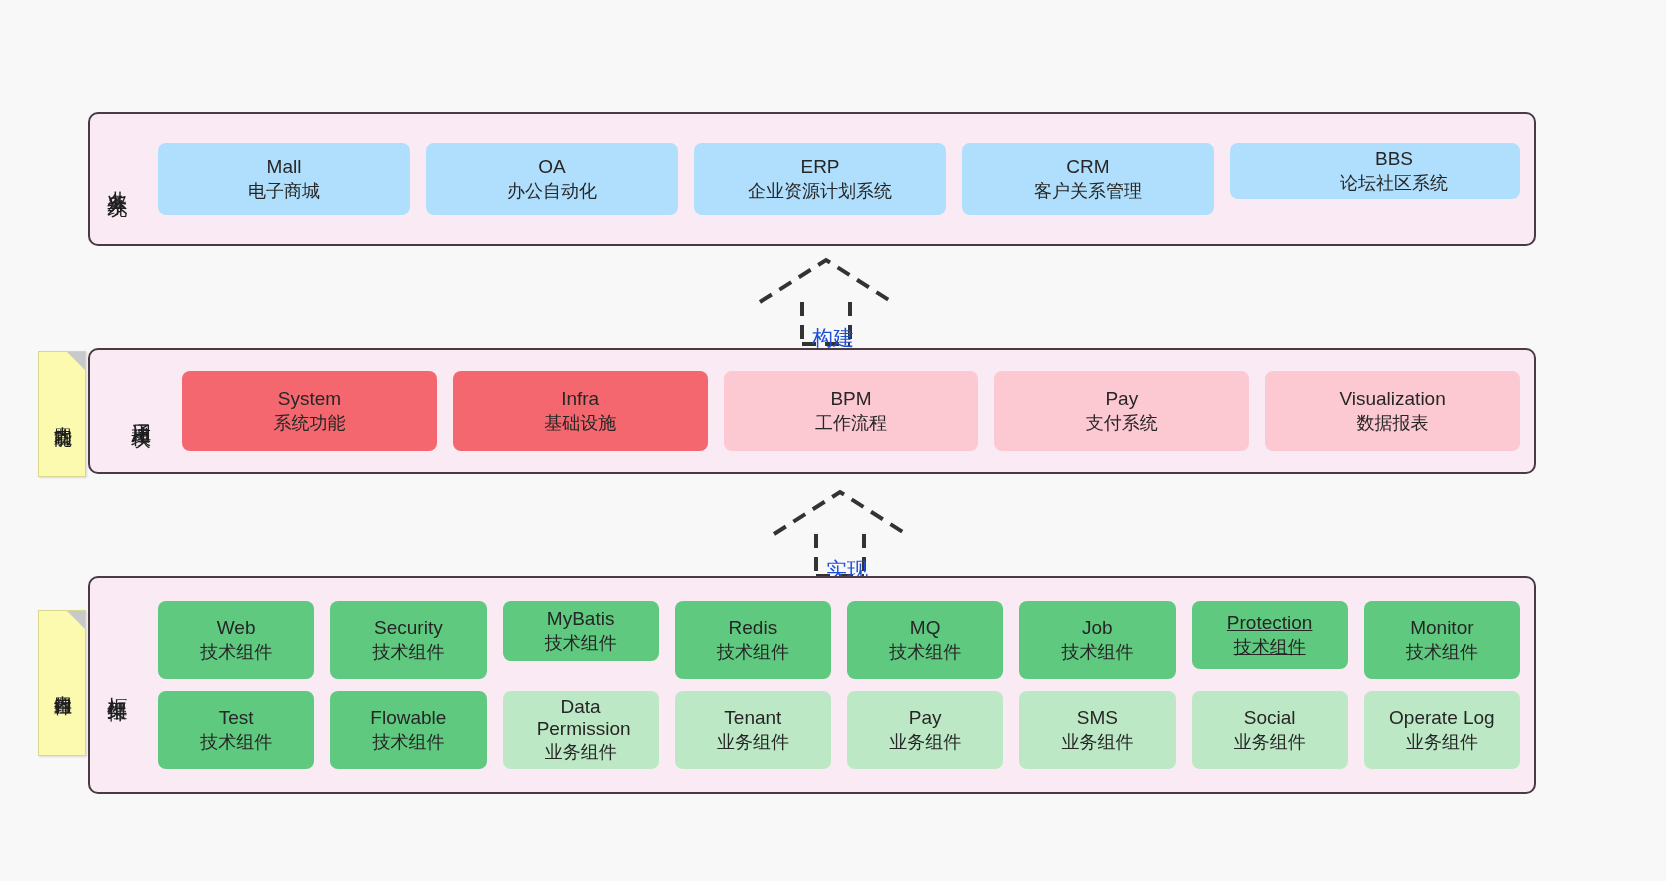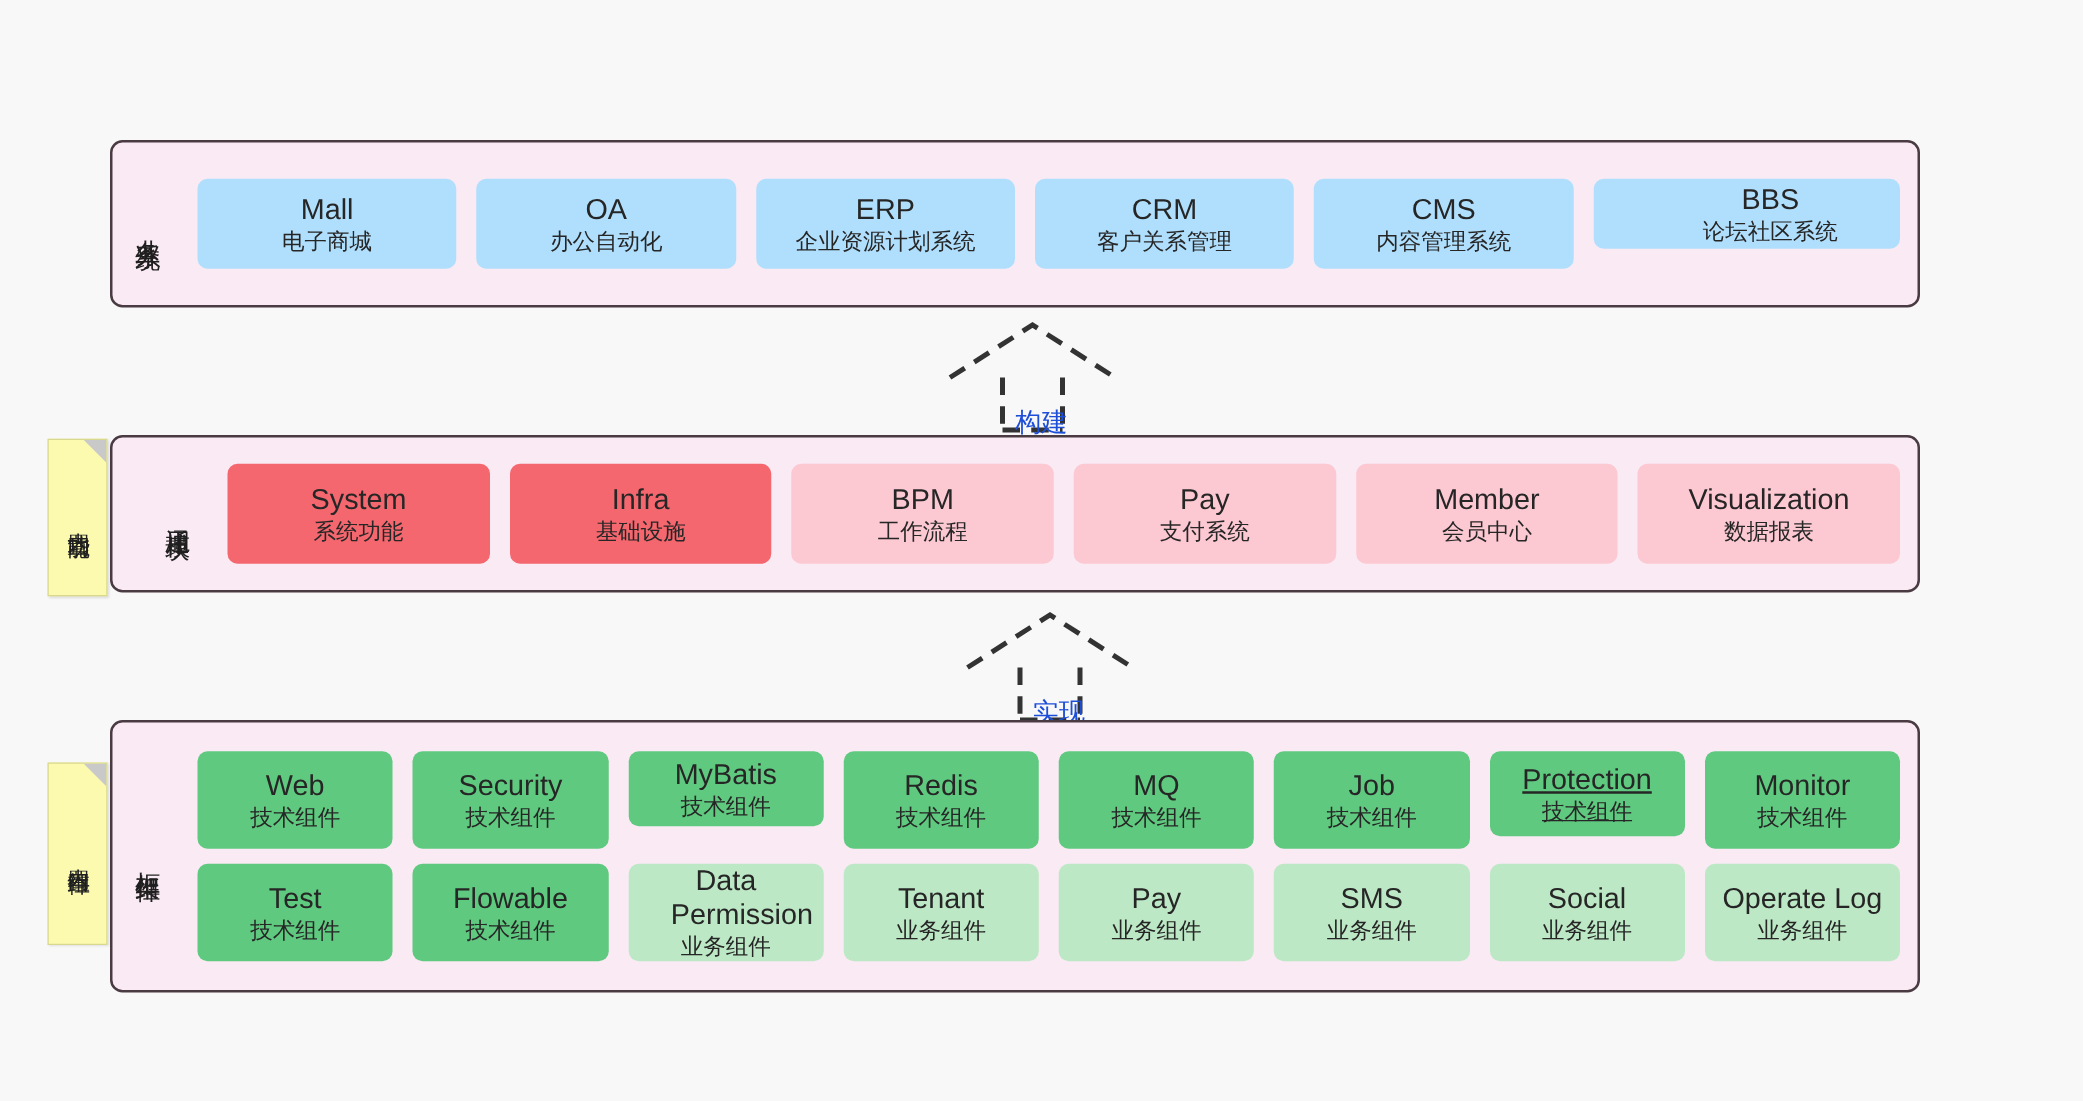--- a/index.html
+++ b/index.html
@@ -52,21 +52,21 @@
     border-radius: 8px;
     display: flex;
     flex-direction: column;
     align-items: center;
     justify-content: center;
     text-align: center;
     color: #262626;
     line-height: 1.28;
     padding: 4px 6px;
   }
-  .cell .t1 { font-size: 23px; }
+  .cell .t1 { font-size: 19px; }
   .cell .t2 { font-size: 18px; }
 
   
   .c-blue        { background: #b0dffd; }
   .c-red         { background: #f4676e; }
   .c-pink        { background: #fcc8d2; }
   .c-green       { background: #5fc97f; }
   .c-lightgreen  { background: #bde8c5; }
 
   
@@ -125,24 +125,20 @@
           <span class="t2">办公自动化</span>
         </div>
         <div class="cell c-blue" style="height:72px;">
           <span class="t1">ERP</span>
           <span class="t2">企业资源计划系统</span>
         </div>
         <div class="cell c-blue" style="height:72px;">
           <span class="t1">CRM</span>
           <span class="t2">客户关系管理</span>
         </div>
-        <div class="cell c-blue" style="height:72px;">
-          <span class="t1">CMS</span>
-          <span class="t2">内容管理系统</span>
-        </div>
         <div class="cell c-blue" style="height:56px;padding-left:44px;">
           <span class="t1">BBS</span>
           <span class="t2">论坛社区系统</span>
         </div>
       </div>
     </div>
   </div>
 
   <div class="connector" style="left:758px; top:256px; width:150px; height:90px;">
     <svg width="150" height="90" viewBox="0 0 150 90">
@@ -168,24 +164,20 @@
         </div>
         <div class="cell c-pink" style="height:80px;">
           <span class="t1">BPM</span>
           <span class="t2">工作流程</span>
         </div>
         <div class="cell c-pink" style="height:80px;">
           <span class="t1">Pay</span>
           <span class="t2">支付系统</span>
         </div>
         <div class="cell c-pink" style="height:80px;">
-          <span class="t1">Member</span>
-          <span class="t2">会员中心</span>
-        </div>
-        <div class="cell c-pink" style="height:80px;">
           <span class="t1">Visualization</span>
           <span class="t2">数据报表</span>
         </div>
       </div>
     </div>
   </div>
 
   <div class="sticky" style="left:38px; top:351px; height:126px;">
     <span class="fold"></span>
     <span>内置功能</span>

